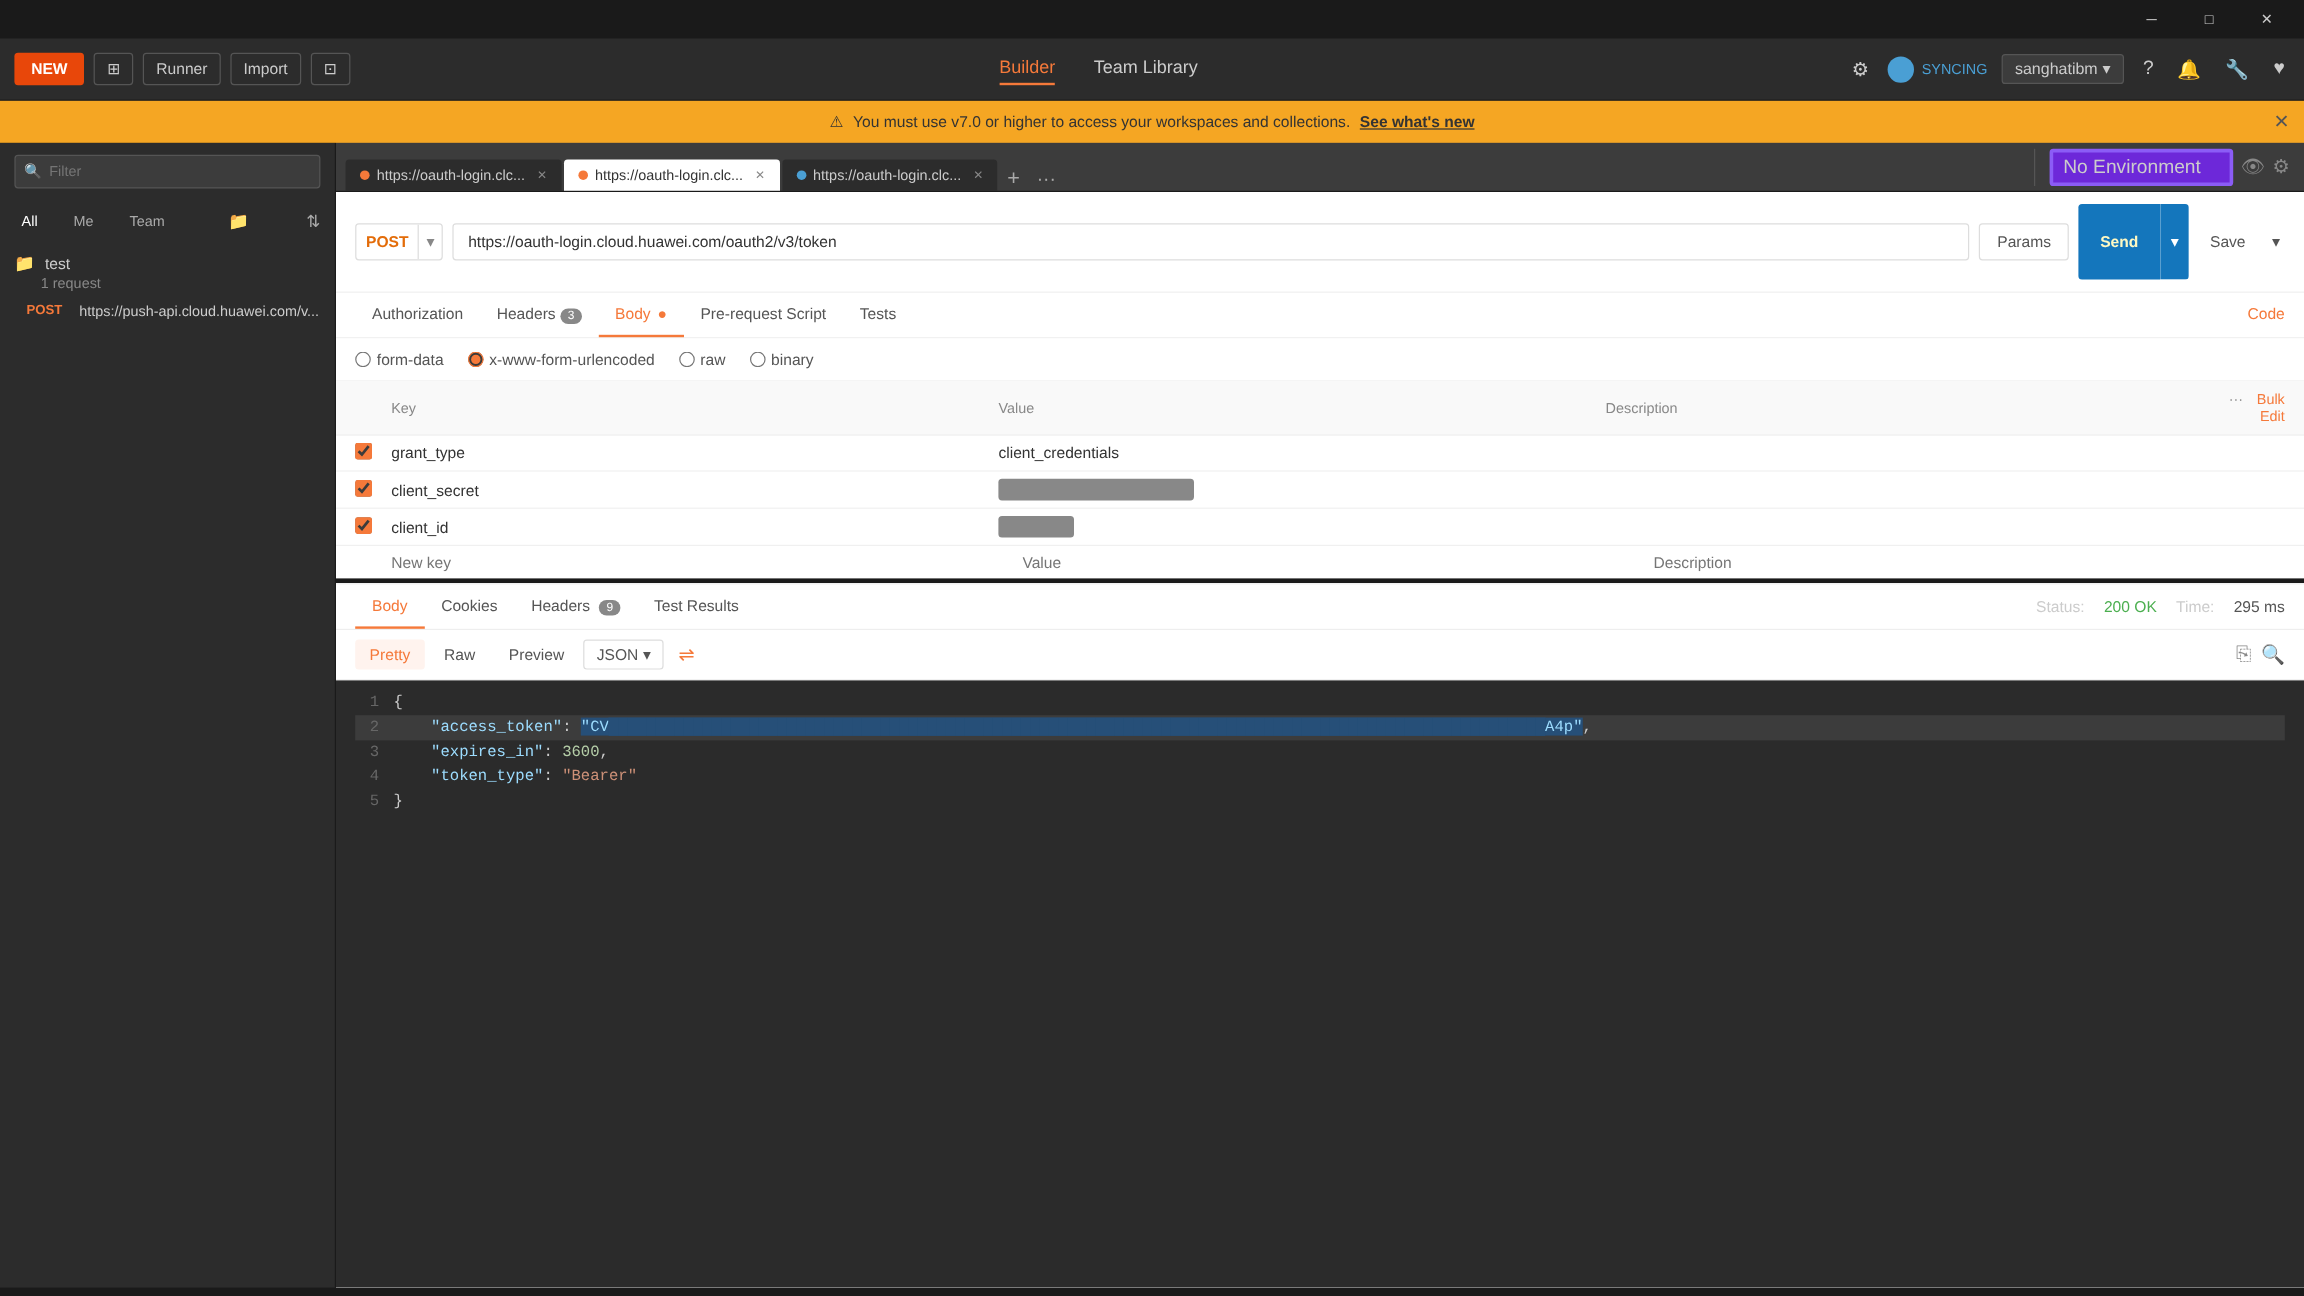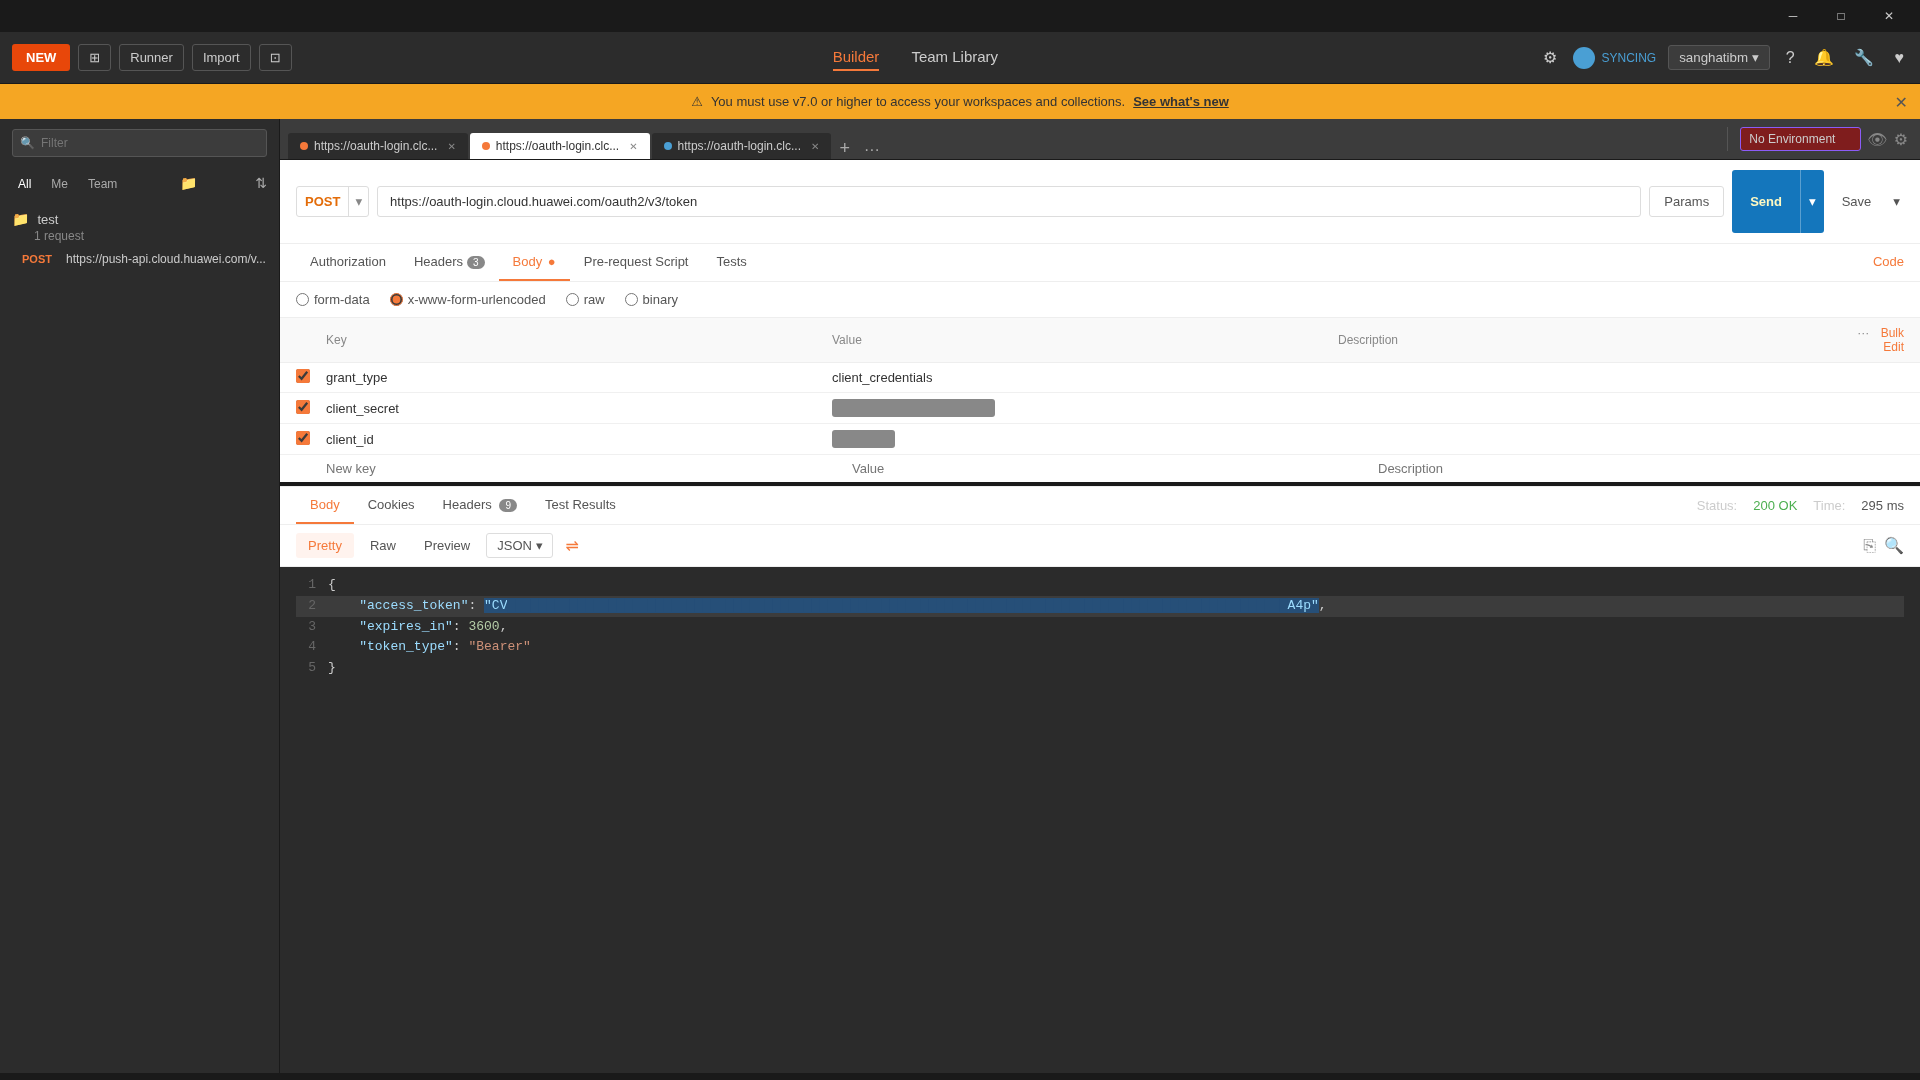--- a/index.html
+++ b/index.html
@@ -31,21 +31,21 @@
 
     
     .sidebar { width: 280px; background: #2c2c2c; border-right: 1px solid #1a1a1a; display: flex; flex-direction: column; }
     .sidebar-search { padding: 10px 12px; }
     .sidebar-search input { width: 100%; background: #3c3c3c; border: 1px solid #555; border-radius: 3px; padding: 6px 10px 6px 28px; color: #ccc; font-size: 12px; outline: none; }
     .search-wrap { position: relative; }
     .search-icon { position: absolute; left: 8px; top: 50%; transform: translateY(-50%); color: #888; font-size: 12px; }
     .sidebar-tabs { display: flex; border-bottom: 1px solid #1a1a1a; }
     .sidebar-tab { flex: 1; text-align: center; padding: 10px 0; cursor: pointer; color: #aaa; font-size: 13px; border-bottom: 2px solid transparent; }
     .sidebar-tab.active { color: #f5793a; border-bottom: 2px solid #f5793a; }
-    .sidebar-filter { display: flex; align-items: flex-start; padding: 8px 12px; gap: 8px; }
+    .sidebar-filter { display: flex; align-items: center; padding: 8px 12px; gap: 18px; }
     .filter-btn { background: none; border: none; color: #aaa; cursor: pointer; font-size: 12px; padding: 2px 6px; border-radius: 3px; }
     .filter-btn.active { color: #fff; }
     .filter-icon-btn { background: none; border: none; color: #aaa; cursor: pointer; font-size: 14px; margin-left: auto; }
     .collection-item { padding: 10px 12px 4px; }
     .collection-header { display: flex; align-items: center; gap: 8px; cursor: pointer; }
     .collection-icon { color: #aaa; font-size: 14px; }
     .collection-name { color: #ccc; font-weight: 500; font-size: 13px; }
     .collection-sub { color: #888; font-size: 12px; margin-left: 22px; margin-top: 2px; }
     .request-item { display: flex; align-items: center; gap: 8px; padding: 5px 12px 5px 22px; cursor: pointer; }
     .method-badge { color: #f5793a; font-size: 11px; font-weight: bold; min-width: 36px; }
@@ -140,21 +140,21 @@
     .separator-bar { background: #1a1a1a; height: 4px; }
 
     
     .wc { display: flex; align-items: center; gap: 2px; }
     .wc-btn { width: 46px; height: 32px; background: none; border: none; color: #ccc; cursor: pointer; font-size: 12px; display: flex; align-items: center; justify-content: center; }
 
     .checkbox { accent-color: #f5793a; width: 14px; height: 14px; }
     .tabs-env-row { display: flex; align-items: center; background: #3c3c3c; border-bottom: 1px solid #1a1a1a; }
     .tabs-env-row .tabs-bar-inner { display: flex; align-items: flex-end; padding: 0 8px; gap: 2px; flex: 1; height: 40px; }
     .tabs-env-row .env-section { display: flex; align-items: center; gap: 6px; padding: 0 12px; border-left: 1px solid #555; }
-    .env-dropdown { background: #7f1d1d; border: 1px solid #8b5cf6; color: #ccc; padding: 4px 24px 4px 8px; border-radius: 3px; font-size: 12px; appearance: none; cursor: pointer; }
+    .env-dropdown { background: #6d28d9; border: 3px solid #8b5cf6; color: #ccc; padding: 4px 24px 4px 8px; border-radius: 3px; font-size: 16px; appearance: none; cursor: pointer; }
   </style>
 </head>
 <body>
 
 <div class="title-bar">
   <div class="wc">
     <button class="wc-btn">─</button>
     <button class="wc-btn">□</button>
     <button class="wc-btn close">✕</button>
   </div>

